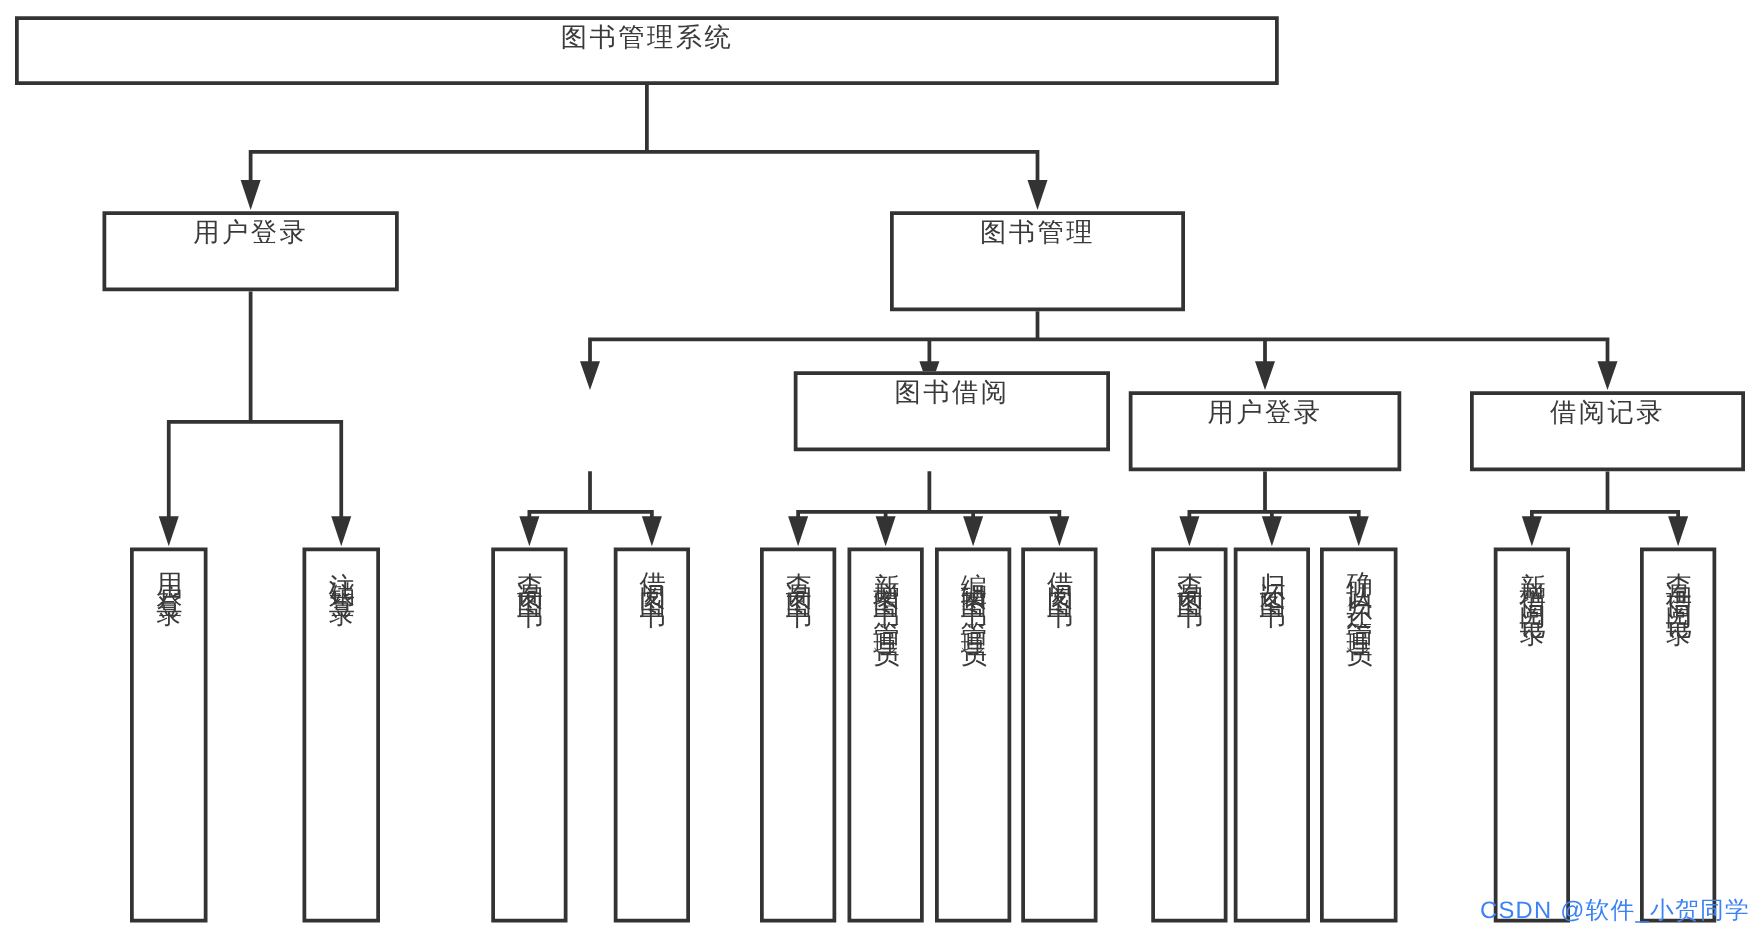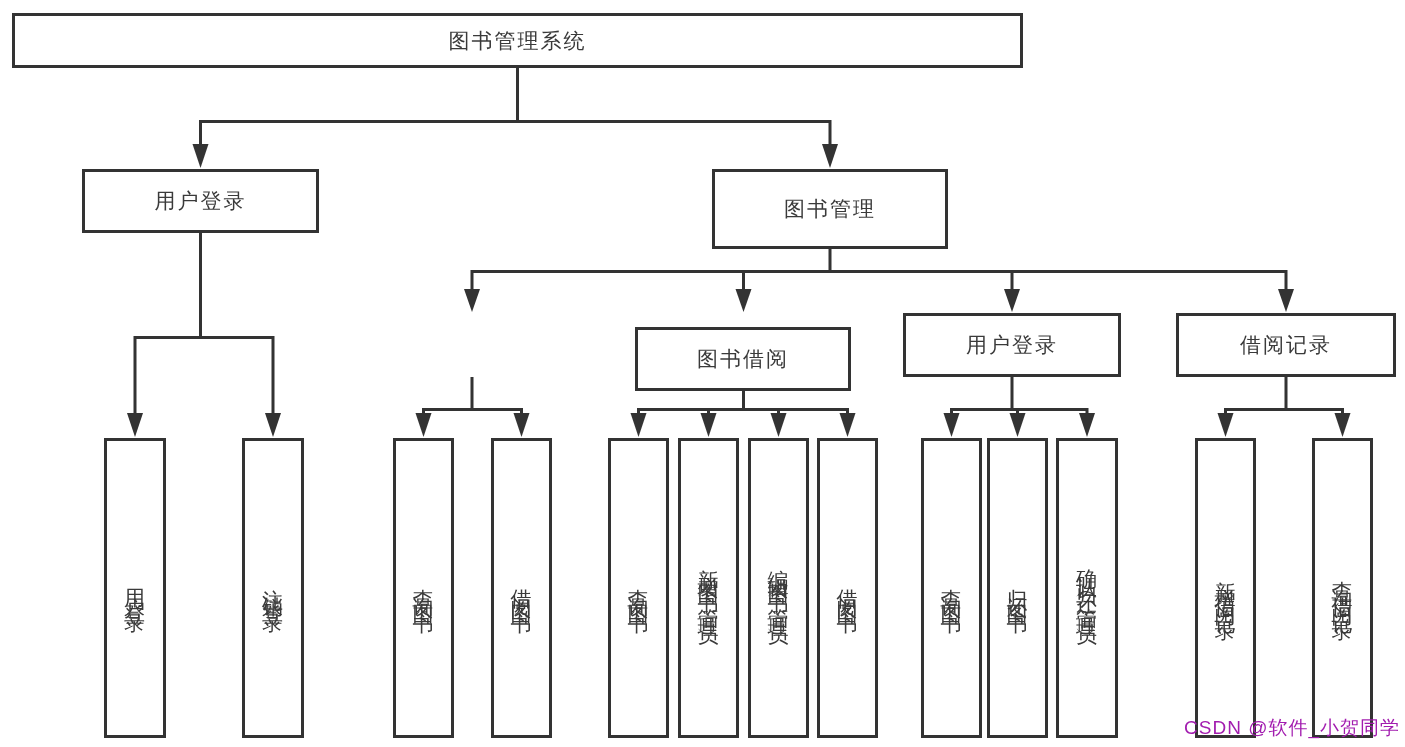--- a/index.html
+++ b/index.html
@@ -10,37 +10,37 @@
     width:1405px; height:747px;
     background:#ffffff;
     overflow:hidden;
     color:#3a3a3a;
   }
   svg.wires { position:absolute; left:0; top:0; }
   .box {
     position:absolute;
     border:3px solid #333333;
     background:#ffffff;
-    display:flex; align-items:center; justify-content:center;
+    display:flex; justify-content:center;
     font-size:21px;
     color:#3a3a3a;
     letter-spacing:2px;
   }
   .v { top:438px; height:300px; }
   .vt {
     writing-mode:vertical-rl;
     text-orientation:mixed;
     letter-spacing:8px;
     line-height:1.1;
   }
   .watermark {
     position:absolute;
     right:5px; bottom:6px;
     font-size:19px;
-    color:#a21caf;
+    color:#3b82f6;
     letter-spacing:1px;
     white-space:nowrap;
   }
 </style>
 </head>
 <body>
 
 <div class="canvas">
 
   <svg class="wires" width="1405" height="747" viewBox="0 0 1405 747">
@@ -90,21 +90,21 @@
     <span>图书管理系统</span>
   </div>
 
   <div class="box" style="left:82px; top:169px; width:237px; height:64px;">
     <span>用户登录</span>
   </div>
   <div class="box" style="left:712px; top:169px; width:236px; height:80px;">
     <span>图书管理</span>
   </div>
 
-  <div class="box" style="left:635px; top:327px; width:216px; height:64px;">
+  <div class="box" style="left:635px; top:297px; width:253px; height:64px;">
     <span>图书借阅</span>
   </div>
   <div class="box" style="left:903px; top:313px; width:218px; height:64px;">
     <span>用户登录</span>
   </div>
   <div class="box" style="left:1176px; top:313px; width:220px; height:64px;">
     <span>借阅记录</span>
   </div>
 
   <div class="box v" style="left:104px; width:62px;">

